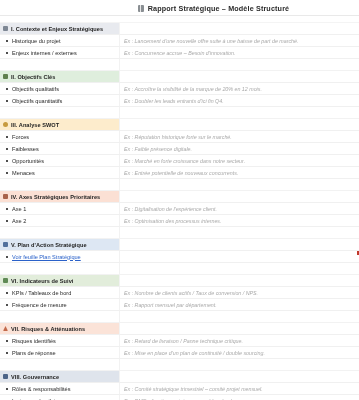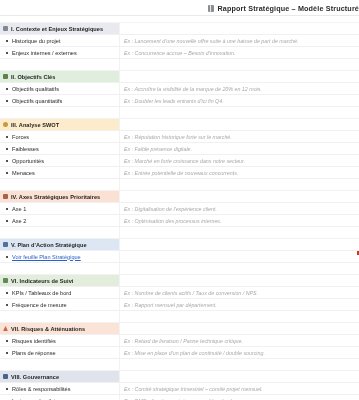--- a/index.html
+++ b/index.html
@@ -6,21 +6,21 @@
   body{
     width:359px;height:400px;overflow:hidden;
     font-family:"Liberation Sans","DejaVu Sans",sans-serif;
     color:#1c1c1c;
     -webkit-font-smoothing:antialiased;
   }
   .sheet{width:359px;height:400px;position:relative;background:#fff;}
 
   
   .banner{
-    display:flex;align-items:center;justify-content:flex-end;
+    display:flex;align-items:center;justify-content:center;
     gap:4px;height:14px;line-height:14px;
     border-bottom:1px solid #e9e9e9;
     padding-left:68px;box-sizing:border-box;
   }
   .banner .ttl{font-size:7.2px;font-weight:bold;letter-spacing:.15px;}
   .banner.b1 .ttl{color:#2b2b2b;}
   .gico{width:6px;height:7px;border-radius:1px;display:inline-block;position:relative;flex:none;}
   .gico.book{background:#8a8f93;}
   .gico.book:after{content:"";position:absolute;left:2px;top:0;width:1px;height:7px;background:#e8e8e8;}
 

